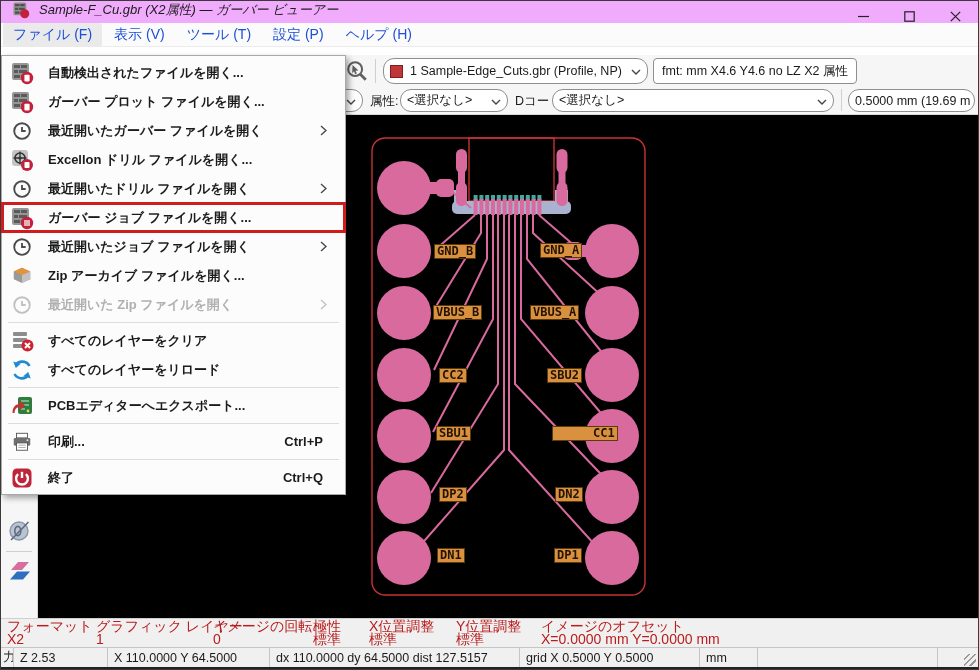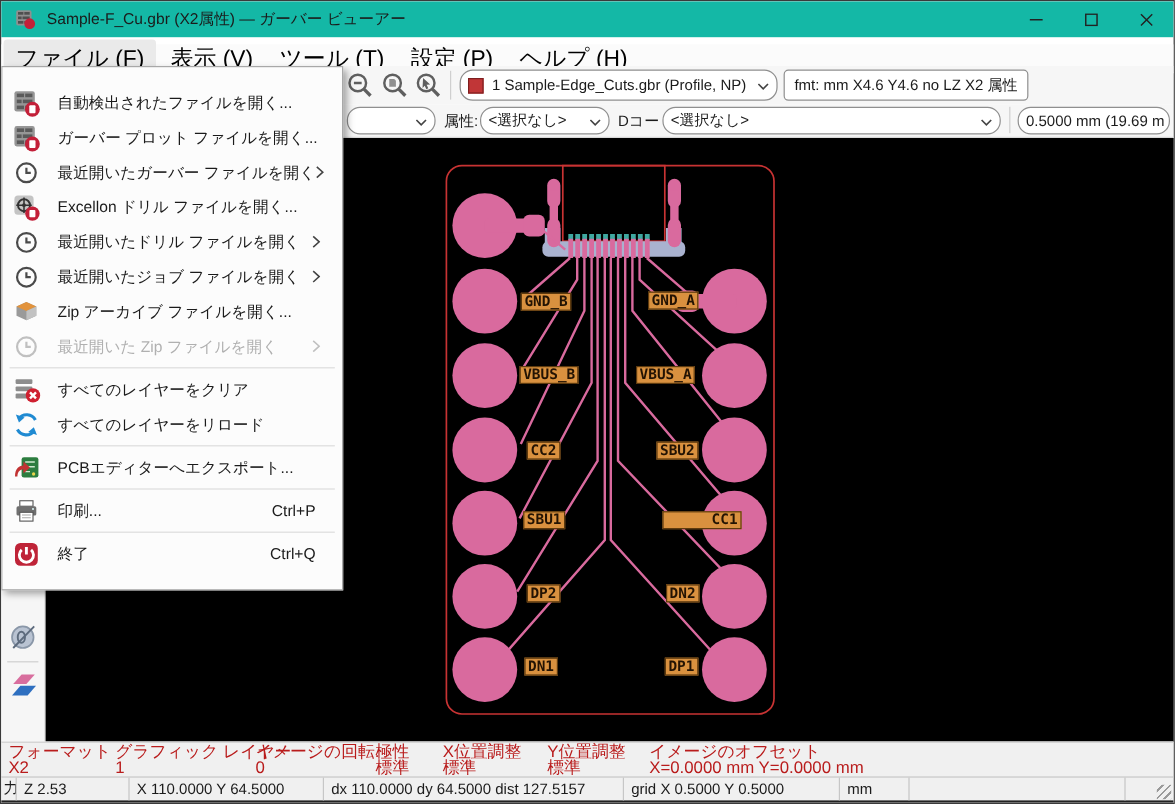--- a/index.html
+++ b/index.html
@@ -4,29 +4,29 @@
 <style>
   :root{
     --copper:#d96a9e; --outline:#c83333; --labelbg:#d9913f; --accent:#cf1d1d;
     --lavender:#a9b2cf; --chrome:#f6f6f6;
   }
   *{margin:0;padding:0;box-sizing:border-box;}
   html,body{width:979px;height:670px;background:#000;font-family:"Liberation Sans","DejaVu Sans",sans-serif;}
   .window{position:relative;width:979px;height:670px;background:#fff;border:1px solid #3a3a3a;overflow:hidden;}
 
   
-  .titlebar{position:absolute;left:0;top:0;width:100%;height:30px;background:#14b8a6;display:flex;align-items:center;}
+  .titlebar{position:absolute;left:0;top:0;width:100%;height:30px;background:#f0abfc;display:flex;font-style:italic;}
   .titlebar .appicon{margin-left:11px;width:18px;height:18px;flex:0 0 auto;}
   .titlebar .title{margin-left:9px;font-size:13px;color:#1b1b1b;white-space:nowrap;}
   .wincontrols{position:absolute;right:0;top:0;height:30px;display:flex;}
   .winbtn{width:46px;height:30px;display:flex;align-items:center;justify-content:center;color:#222;}
   .winbtn svg{display:block;}
 
   
-  .menubar{position:absolute;left:0;top:36px;width:100%;height:24px;background:#fbfbfb;display:flex;align-items:center;font-size:19px;color:#000000;border-bottom:1px solid #ececec;}
+  .menubar{position:absolute;left:0;top:22px;width:100%;height:24px;background:#fbfbfb;display:flex;align-items:center;font-size:14px;color:#1d4ed8;border-bottom:1px solid #ececec;}
   .menubar .mitem{padding:3px 10px;margin-left:2px;white-space:nowrap;}
   .menubar .mitem.open{background:#eaeaea;border-radius:3px;}
 
   
   .toolbar1{position:absolute;left:0;top:54px;width:100%;height:32px;background:var(--chrome);}
   .toolbar2{position:absolute;left:0;top:86px;width:100%;height:28px;background:var(--chrome);border-bottom:1px solid #d8d8d8;}
   .tbtn{position:absolute;top:3px;width:27px;height:26px;display:flex;align-items:center;justify-content:center;border-radius:3px;}
   .tsep{position:absolute;top:4px;width:1px;height:24px;background:#cfcfcf;}
   .dd{position:absolute;background:#fff;border:1px solid #8f8f8f;border-radius:11px;display:flex;align-items:center;font-size:12.5px;color:#1b1b1b;padding:0 6px;white-space:nowrap;overflow:hidden;}
   .dd .chev{margin-left:auto;flex:0 0 auto;padding-left:6px;}
@@ -37,21 +37,21 @@
   
   .lefttb{position:absolute;left:0;top:114px;width:37px;height:503px;background:var(--chrome);border-right:1px solid #d8d8d8;}
   .lbtn{position:absolute;left:4px;width:29px;height:28px;display:flex;align-items:center;justify-content:center;border-radius:3px;}
   .lsep{position:absolute;left:5px;width:26px;height:1px;background:#cfcfcf;}
 
   
   .canvas{position:absolute;left:37px;top:114px;width:942px;height:503px;background:#000;overflow:hidden;}
   .net-label{position:absolute;font-family:"DejaVu Sans Mono","Liberation Mono",monospace;font-weight:bold;font-size:12px;line-height:13px;color:#231303;background:var(--labelbg);border:1px solid #5d3a0e;padding:0 2px;white-space:nowrap;}
 
   
-  .menupop{position:absolute;left:0;top:54px;width:285px;background:#fcfcfc;border:1px solid #a8a8a8;box-shadow:3px 3px 6px rgba(0,0,0,.35);z-index:50;padding:15px 0;}
+  .menupop{position:absolute;left:0;top:54px;width:345px;background:#fcfcfc;border:1px solid #a8a8a8;box-shadow:3px 3px 6px rgba(0,0,0,.35);z-index:50;padding:2px 0;font-weight:bold;}
   .mrow{position:relative;height:29px;display:flex;align-items:center;font-size:13px;color:#1b1b1b;padding:0 8px;}
   .mrow .micon{width:24px;height:24px;margin-right:14px;flex:0 0 auto;display:flex;align-items:center;justify-content:center;}
   .mrow .mlabel{white-space:nowrap;}
   .mrow .mshort{margin-left:auto;padding-right:14px;color:#1b1b1b;}
   .mrow .msub{margin-left:auto;padding-right:10px;color:#444;display:flex;align-items:center;}
   .mrow.disabled .mlabel,.mrow.disabled .msub{color:#b0b0b0;}
   .mrow.disabled svg *{stroke:#c0c0c0 !important;fill:none !important;}
   .mrow.hl{outline:3px solid var(--accent);outline-offset:-2px;}
   .msep{height:1px;background:#dcdcdc;margin:3px 6px;}
 
@@ -370,20 +370,42 @@
             <path d="M12 7.5 V12 H16" fill="none" stroke="#4a4a4a" stroke-width="2"></path>
           </svg>
         </span>
       <span class="mlabel">最近開いたドリル ファイルを開く</span>
       <span class="msub">
           <svg width="7" height="11" viewBox="0 0 7 11">
             <path d="M1 1 L6 5.5 L1 10" fill="none" stroke="#444" stroke-width="1.3"></path>
           </svg>
         </span>
     </div>
+    <div class="mrow hl">
+      <span class="micon">
+          <svg width="24" height="24" viewBox="0 0 24 24">
+            <rect x="2" y="2" width="17" height="17" rx="2" fill="#969696"></rect>
+            <g fill="#5a5a5a">
+              <rect x="4" y="4" width="6" height="3"></rect>
+              <rect x="11" y="4" width="6" height="3"></rect>
+              <rect x="4" y="9" width="4" height="3"></rect>
+              <rect x="9" y="9" width="8" height="3"></rect>
+              <rect x="4" y="14" width="6" height="3"></rect>
+              <rect x="11" y="14" width="6" height="3"></rect>
+            </g>
+            <circle cx="17" cy="17" r="6.2" fill="#c32039"></circle>
+            <g stroke="#fff" stroke-width="1.3">
+              <line x1="14" y1="15" x2="20" y2="15"></line>
+              <line x1="14" y1="17" x2="20" y2="17"></line>
+              <line x1="14" y1="19" x2="20" y2="19"></line>
+            </g>
+          </svg>
+        </span>
+      <span class="mlabel">ガーバー ジョブ ファイルを開く...</span>
+    </div>
     <div class="mrow">
       <span class="micon">
           <svg width="22" height="22" viewBox="0 0 24 24">
             <circle cx="12" cy="12" r="8.5" fill="none" stroke="#4a4a4a" stroke-width="2"></circle>
             <path d="M12 7.5 V12 H16" fill="none" stroke="#4a4a4a" stroke-width="2"></path>
           </svg>
         </span>
       <span class="mlabel">最近開いたジョブ ファイルを開く</span>
       <span class="msub">
           <svg width="7" height="11" viewBox="0 0 7 11">

